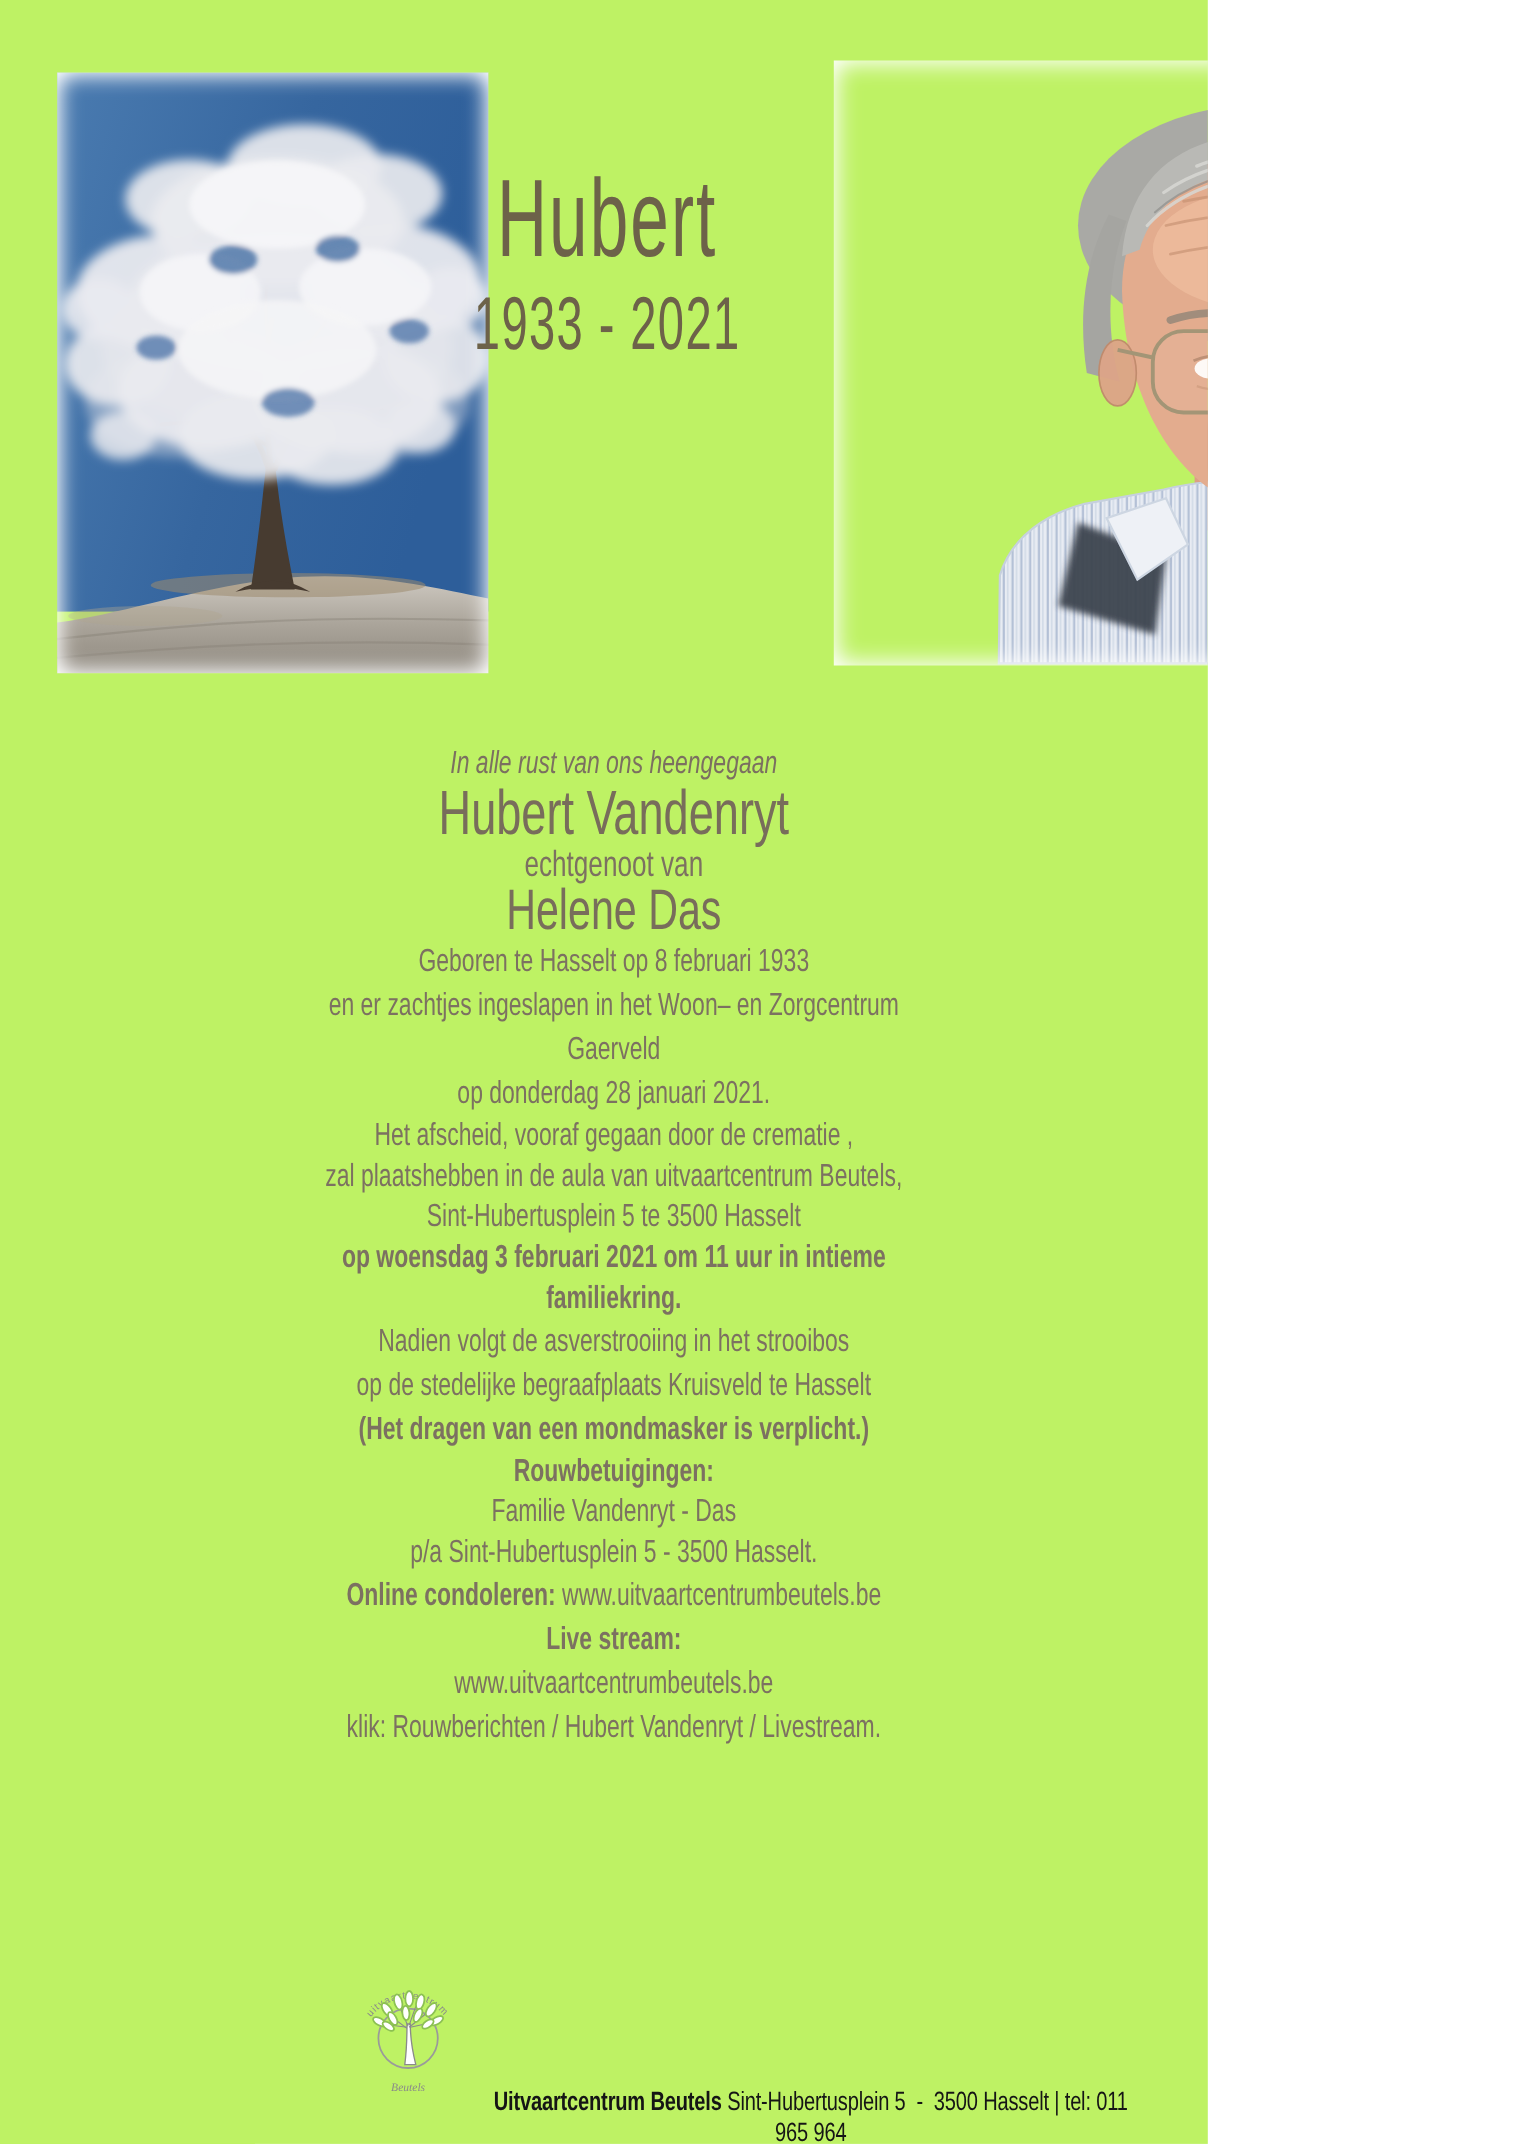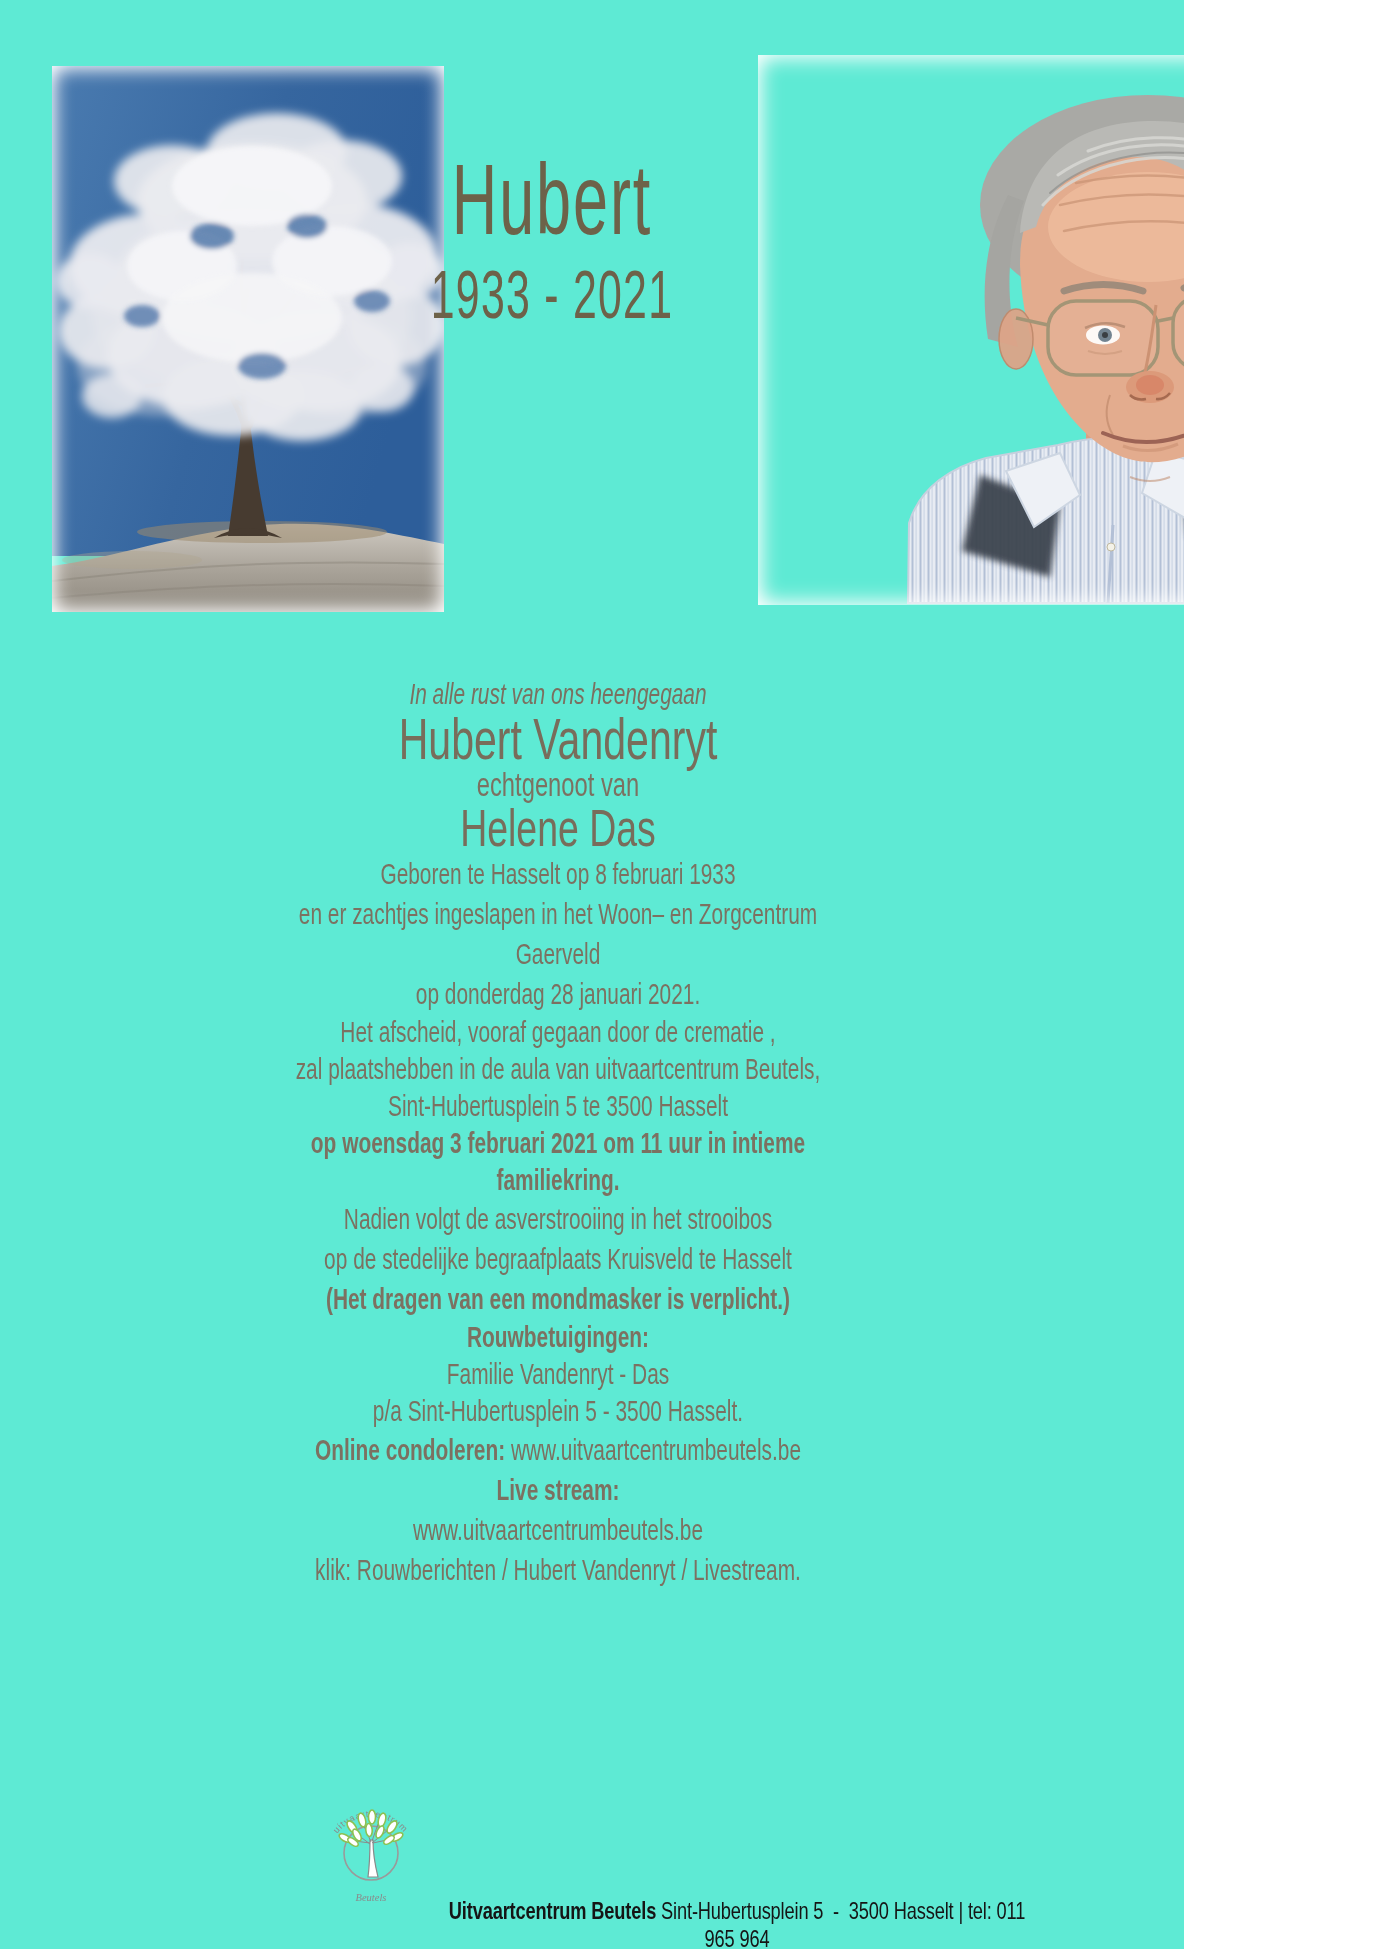--- a/index.html
+++ b/index.html
@@ -1,17 +1,17 @@
 <!DOCTYPE html>
 <html><head>
 <meta charset="utf-8">
 <style>
   html,body{margin:0;padding:0;background:#ffffff;}
   .page{
-    position:relative;width:1184px;height:1949px;background:#5eead4;
+    position:relative;width:1098px;height:1949px;background:#bef264;
     overflow:hidden;font-family:"Liberation Sans",sans-serif;text-decoration:underline;
     -webkit-font-smoothing:antialiased;
   }
   
   .photo-tree{position:absolute;left:52px;top:66px;width:392px;height:546px;}
   .photo-man{position:absolute;left:758px;top:55px;width:580px;height:550px;}
   .photo-tree svg,.photo-man svg{display:block;width:100%;height:100%;}
 
   
   .title-block{

